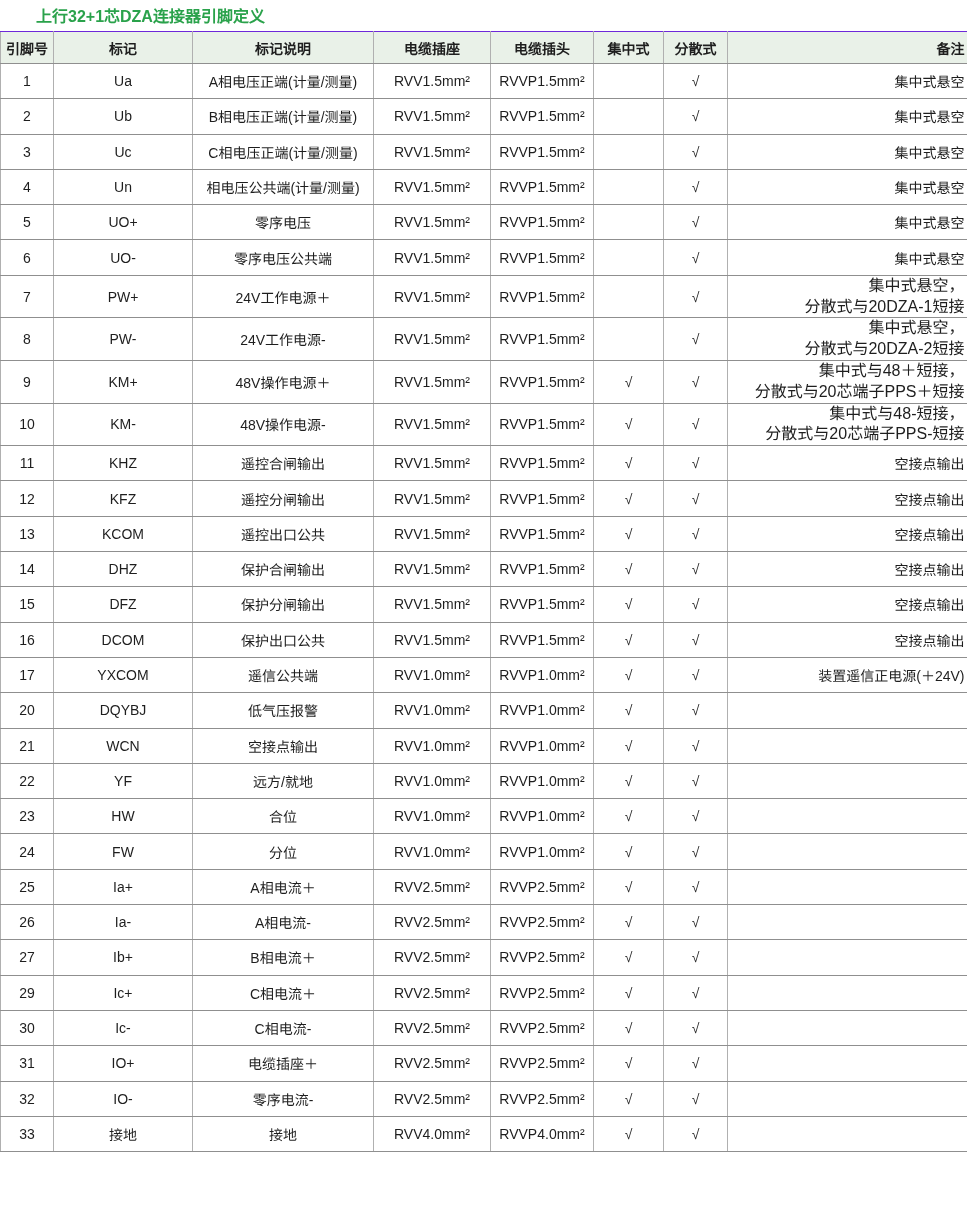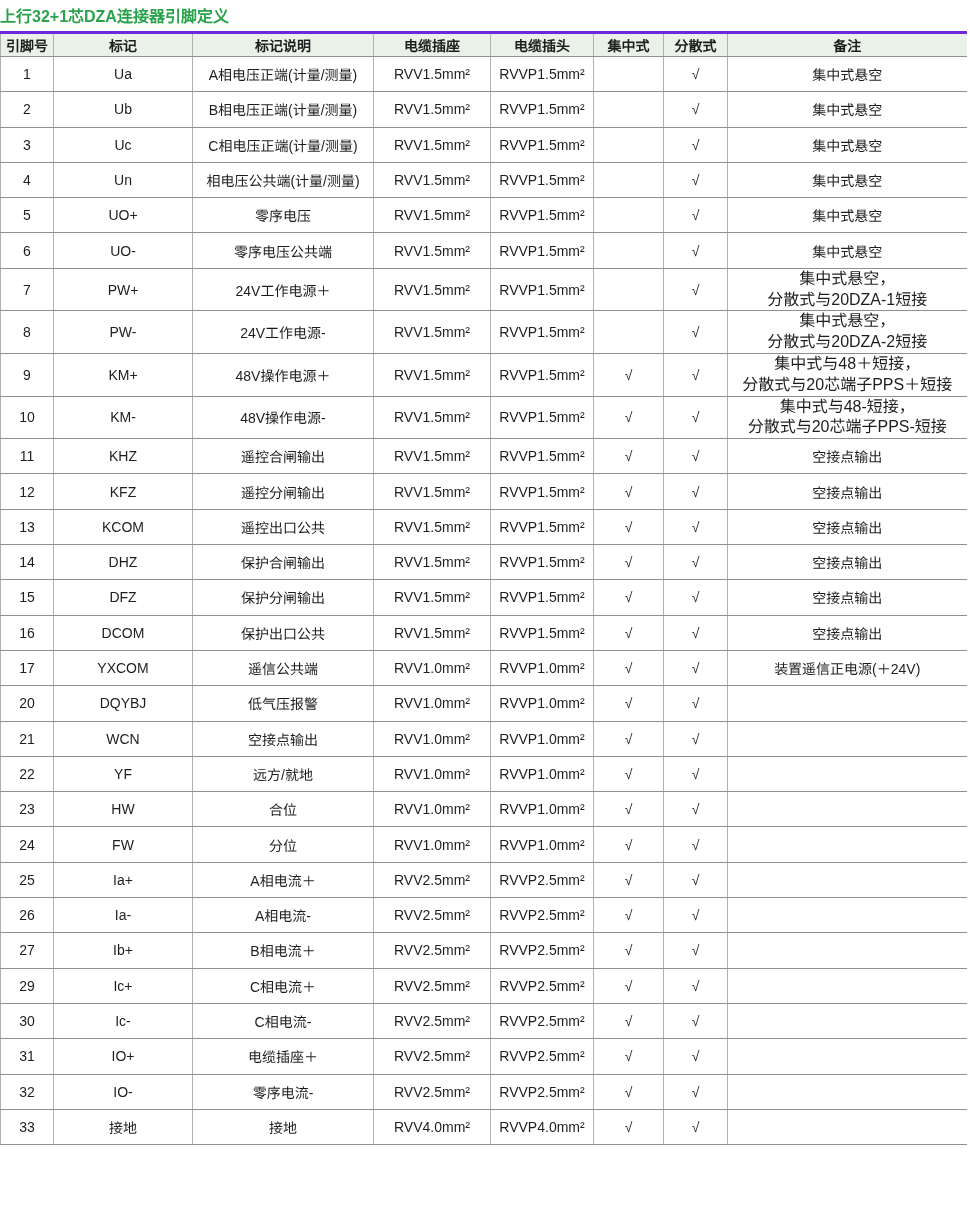--- a/index.html
+++ b/index.html
@@ -12,40 +12,41 @@
   }
   .page { width: 970px; height: 1226px; overflow: hidden; }
   .title {
     font-size: 16px;
     font-weight: 700;
     color: #2aa24b;
     padding: 6px 0 0 0;
     height: 31px;
     line-height: 22px;
     white-space: nowrap;
+    margin-left: 36px;
   }
   table.pin-table {
     border-collapse: collapse;
     table-layout: fixed;
     width: 966px;
   }
   .pin-table th, .pin-table td {
     border-right: 1px solid #b0b0b0;
     border-bottom: 1px solid #8f8f8f;
     text-align: center;
     vertical-align: middle;
     overflow: hidden;
     padding: 0 2px;
   }
   .pin-table th:first-child, .pin-table td:first-child { border-left: 1px solid #b0b0b0; }
-  .pin-table th:last-child,  .pin-table td:last-child  { border-right: none; }
+  .pin-table th:last-child,  .pin-table td:last-child  { border-right: none; text-align: right; }
   .pin-table thead th {
     background: #e9f1e8;
-    border-top: 3px solid #6d28d9;
-    height: 24px;
+    border-top: 1px solid #6d28d9;
+    height: 32px;
     font-size: 14px;
     font-weight: 600;
   }
   .pin-table tbody td { height: 35.3px; font-size: 14px; }
   td.cell-mark, td.cell-pin { font-size: 15px; }
   td.cell-check { font-size: 15px; color: #2b2b2b; }
   td.cell-remark.multi {
     font-size: 16px;
     line-height: 1.3;
     white-space: pre-line;

